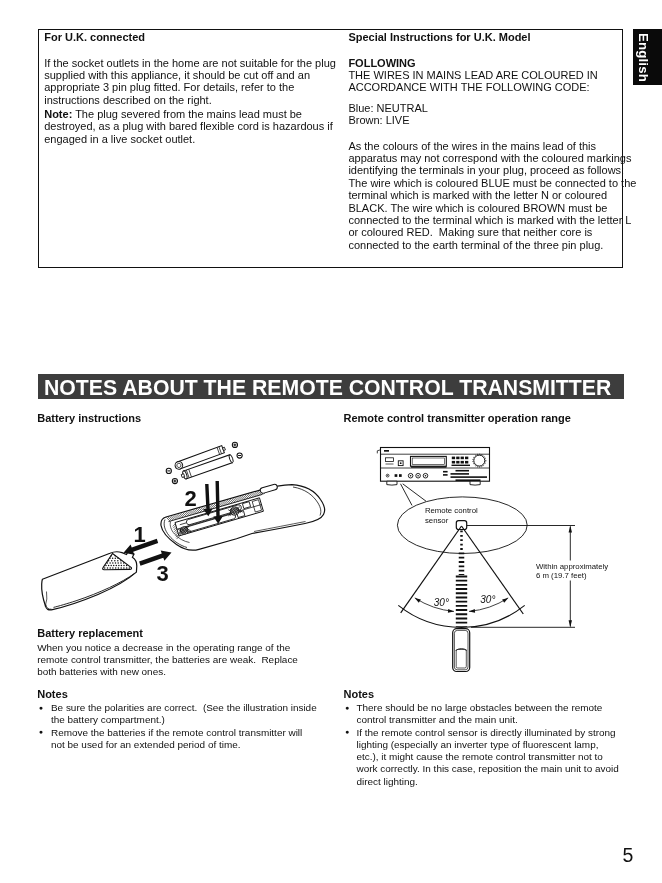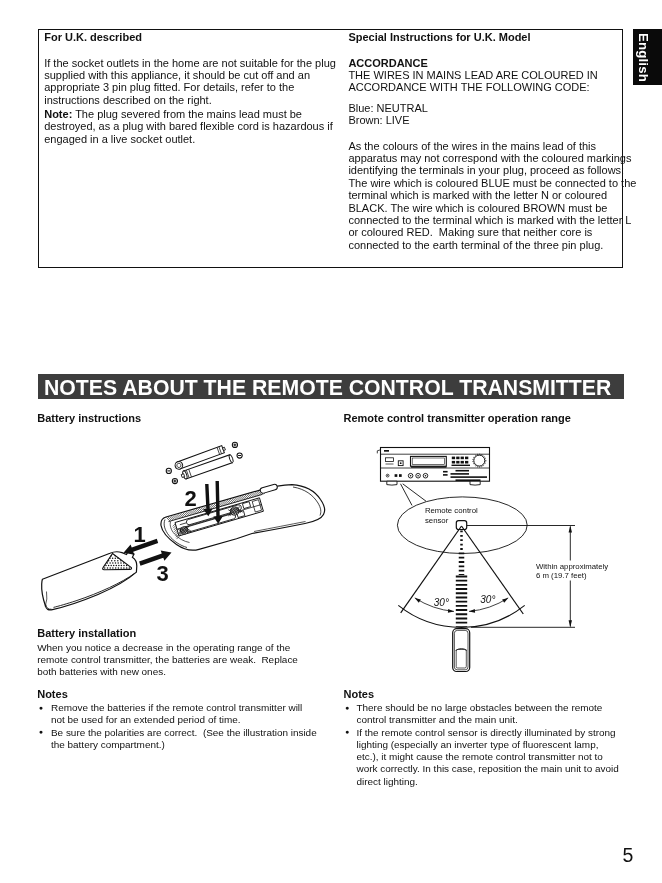--- a/index.html
+++ b/index.html
@@ -8,26 +8,26 @@
 .body{font-size:11px;line-height:12.4px;white-space:nowrap}
 .body2{font-size:9.95px;line-height:12.25px;white-space:nowrap}
 .h{font-size:11px;font-weight:bold;line-height:12.4px;white-space:nowrap}
 .li{position:relative;padding-left:13.8px}
 .li .dot{position:absolute;left:1.5px;top:-0.4px;font-size:7px}
 </style></head><body>
 <div class="abs" style="left:38px;top:29px;width:583px;height:237px;border:1.5px solid #111"></div>
 <div class="abs" style="left:633px;top:28.5px;width:29px;height:56.5px;background:#0a0a0a"></div>
 <div class="abs" style="left:635.5px;top:33px;height:48px;writing-mode:vertical-rl;color:#fff;font-weight:bold;font-size:13.2px;letter-spacing:0.2px">English</div>
 
-<div class="abs h" style="left:44.2px;top:31.4px">For U.K. described</div>
+<div class="abs h" style="left:44.2px;top:31.4px">For U.K. connected</div>
 <div class="abs body" style="left:44.2px;top:56.5px">If the socket outlets in the home are not suitable for the plug<br>supplied with this appliance, it should be cut off and an<br>appropriate 3 pin plug fitted. For details, refer to the<br>instructions described on the right.</div>
 <div class="abs body" style="left:44.2px;top:108px"><span class="b">Note:</span> The plug severed from the mains lead must be<br>destroyed, as a plug with bared flexible cord is hazardous if<br>engaged in a live socket outlet.</div>
 
 <div class="abs h" style="left:348.4px;top:31.4px">Special Instructions for U.K. Model</div>
-<div class="abs body" style="left:348.4px;top:56.5px"><span class="b">ACCORDANCE</span><br>THE WIRES IN MAINS LEAD ARE COLOURED IN<br>ACCORDANCE WITH THE FOLLOWING CODE:</div>
+<div class="abs body" style="left:348.4px;top:56.5px"><span class="b">FOLLOWING</span><br>THE WIRES IN MAINS LEAD ARE COLOURED IN<br>ACCORDANCE WITH THE FOLLOWING CODE:</div>
 <div class="abs body" style="left:348.4px;top:101.6px">Blue: NEUTRAL<br>Brown: LIVE</div>
 <div class="abs body" style="left:348.4px;top:139.5px">As the colours of the wires in the mains lead of this<br>apparatus may not correspond with the coloured markings<br>identifying the terminals in your plug, proceed as follows:<br>The wire which is coloured BLUE must be connected to the<br>terminal which is marked with the letter N or coloured<br>BLACK. The wire which is coloured BROWN must be<br>connected to the terminal which is marked with the letter L<br>or coloured RED.&nbsp; Making sure that neither core is<br>connected to the earth terminal of the three pin plug.</div>
 
 <div class="abs" style="left:38px;top:374.2px;width:586px;height:25px;background:#3d3d3d"></div>
 <div class="abs" style="left:43.8px;top:375px;color:#fff;font-weight:bold;font-size:22px;line-height:25px;transform:scaleX(0.965);transform-origin:left center;white-space:nowrap">NOTES ABOUT THE REMOTE CONTROL TRANSMITTER</div>
 
 <div class="abs h" style="left:37.2px;top:411.5px">Battery instructions</div>
 <div class="abs h" style="left:343.5px;top:411.5px">Remote control transmitter operation range</div>
 
 <svg style="position:absolute;left:30px;top:425px" width="310" height="205" viewBox="30 425 310 205">
@@ -291,26 +291,26 @@
     <polygon points="469.0,611.4 474.8,608.9 475.1,612.8" fill="#111"></polygon>
     <polygon points="508.2,597.9 504.2,602.8 502.1,599.5" fill="#111"></polygon>
     <text x="433.8" y="606.1" class="deg">30°</text>
     <text x="480.3" y="602.7" class="deg">30°</text>
     <rect x="452.7" y="628.7" width="17" height="42.8" rx="4" fill="#fff" stroke="#111" stroke-width="1.2"></rect>
     <rect x="454.4" y="630.4" width="13.6" height="39.4" rx="2.8" fill="none" stroke="#111" stroke-width="0.7"></rect>
     <path d="M455.5,650.5 q6,-4 11.5,0" fill="none" stroke="#111" stroke-width="0.8"></path>
     <rect x="456.2" y="649.5" width="10.1" height="18.5" rx="1.5" fill="none" stroke="#111" stroke-width="0.7"></rect>
   </svg>
 
-<div class="abs h" style="left:37.2px;top:627.2px;line-height:12.25px">Battery installation</div>
+<div class="abs h" style="left:37.2px;top:627.2px;line-height:12.25px">Battery replacement</div>
 <div class="abs body2" style="left:37.2px;top:641.5px">When you notice a decrease in the operating range of the<br>remote control transmitter, the batteries are weak.&nbsp; Replace<br>both batteries with new ones.</div>
 <div class="abs h" style="left:37.2px;top:687.9px;line-height:12.25px">Notes</div>
 <div class="abs body2" style="left:37.2px;top:702.2px;width:300px">
+<div class="li"><span class="dot">●</span>Be sure the polarities are correct.&nbsp; (See the illustration inside<br>the battery compartment.)</div>
 <div class="li"><span class="dot">●</span>Remove the batteries if the remote control transmitter will<br>not be used for an extended period of time.</div>
-<div class="li"><span class="dot">●</span>Be sure the polarities are correct.&nbsp; (See the illustration inside<br>the battery compartment.)</div>
 </div>
 
 <div class="abs h" style="left:343.5px;top:687.9px;line-height:12.25px">Notes</div>
 <div class="abs body2" style="left:343.5px;top:702.2px;width:310px">
 <div class="li" style="padding-left:13px"><span class="dot">●</span>There should be no large obstacles between the remote<br>control transmitter and the main unit.</div>
 <div class="li" style="padding-left:13px"><span class="dot">●</span>If the remote control sensor is directly illuminated by strong<br>lighting (especially an inverter type of fluorescent lamp,<br>etc.), it might cause the remote control transmitter not to<br>work correctly. In this case, reposition the main unit to avoid<br>direct lighting.</div>
 </div>
 
 <div class="abs" style="left:622.5px;top:845.7px;font-size:19.5px;line-height:19.5px">5</div>
 </body></html>

